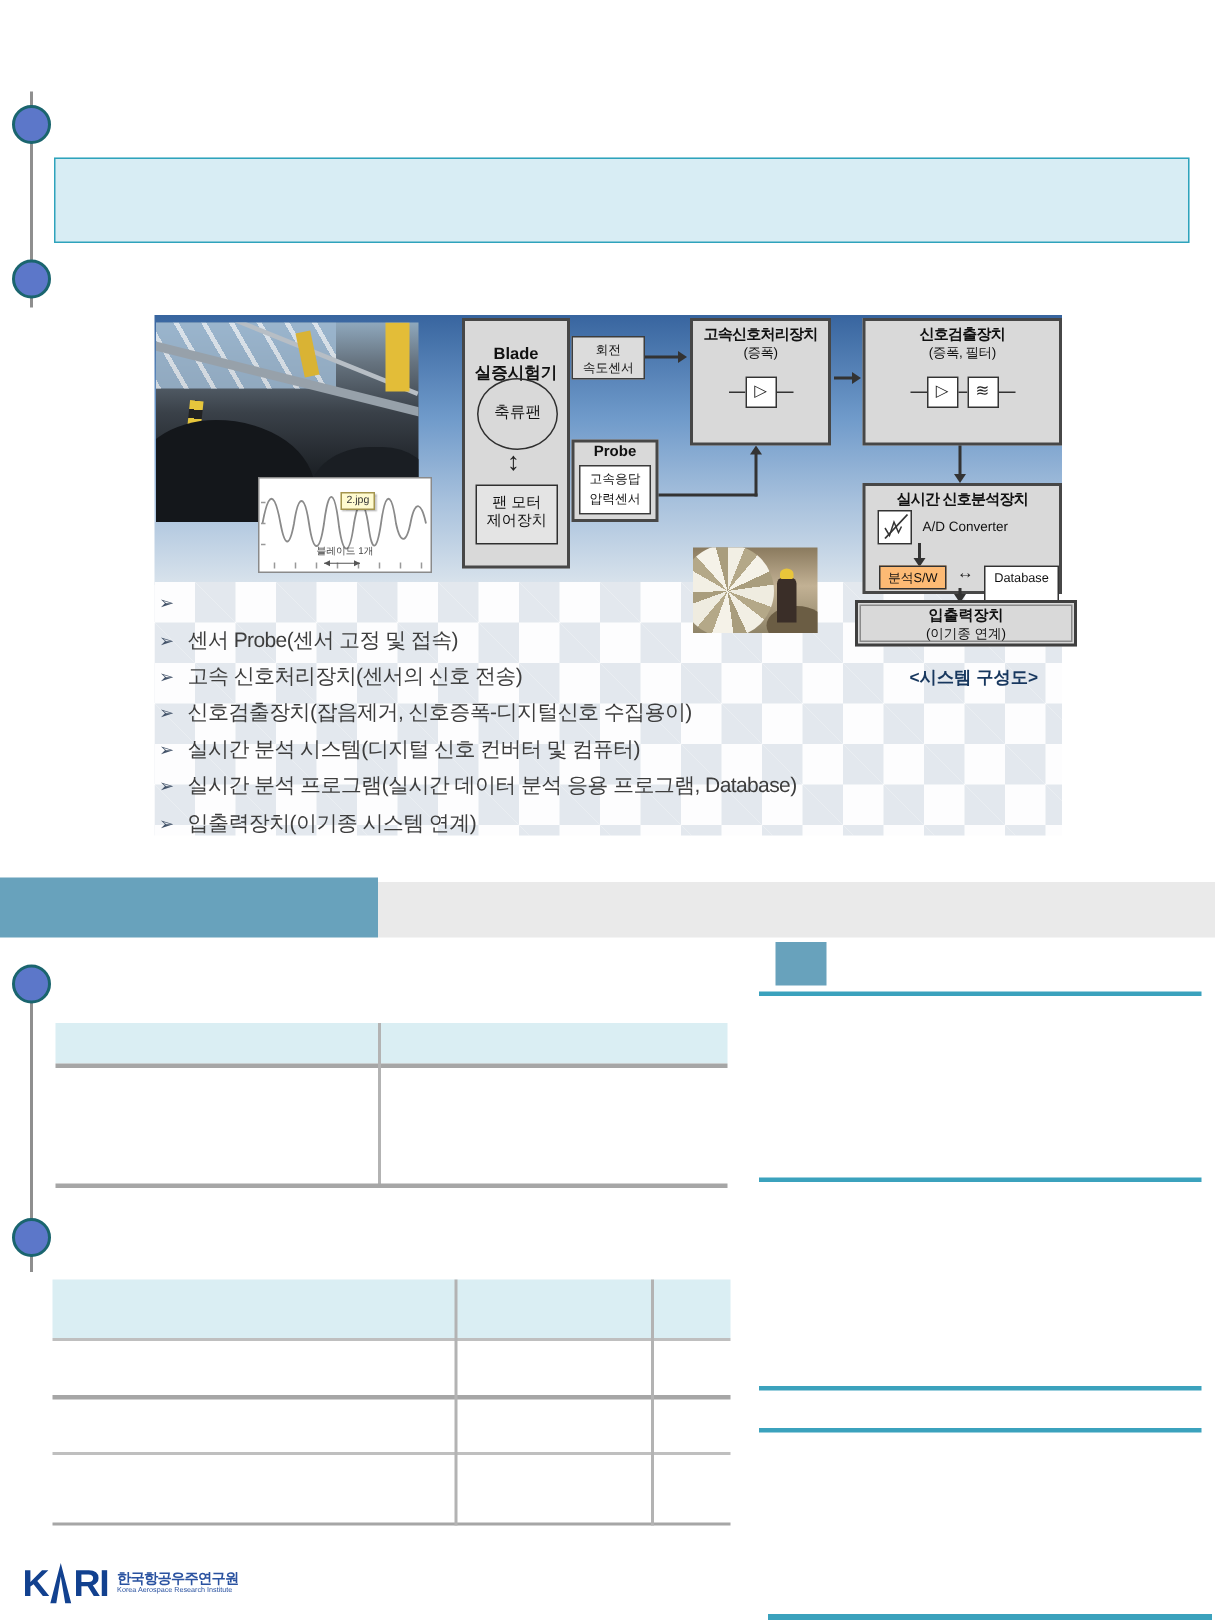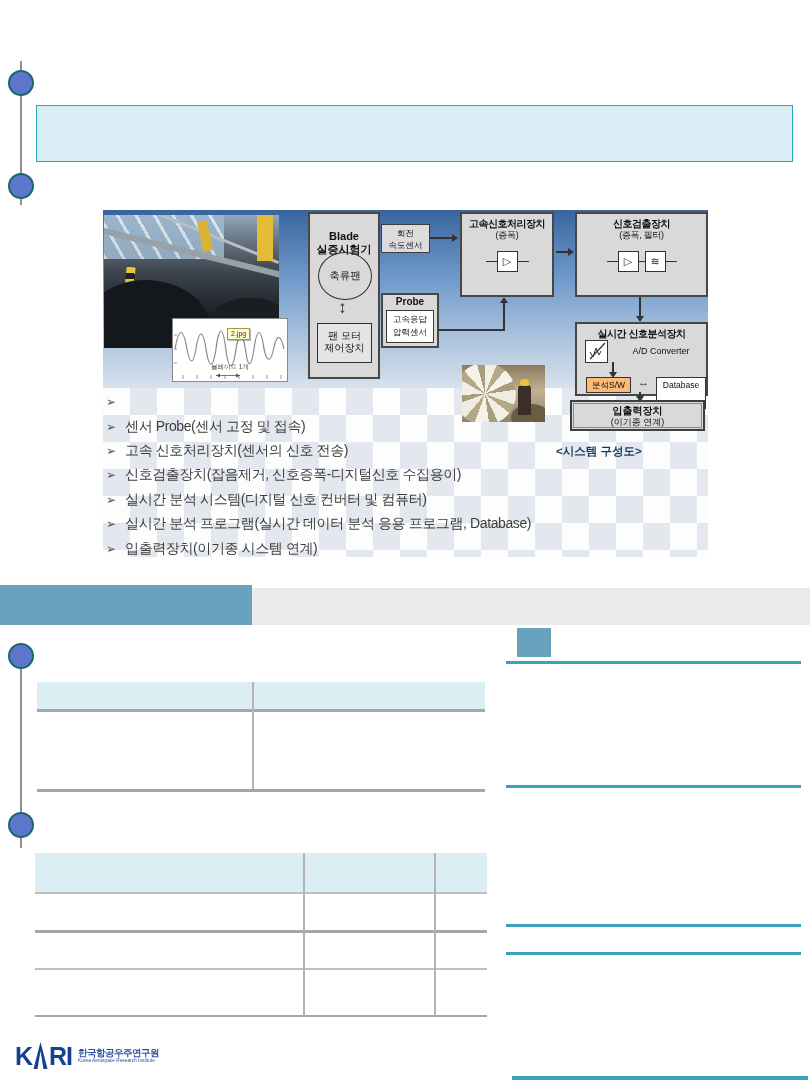--- a/index.html
+++ b/index.html
@@ -65,35 +65,35 @@
              border:1px solid #3a3a3a;box-sizing:border-box;font-size:8.5px;line-height:13px;padding-top:2px;}
   .amp-box{left:460px;top:212px;width:94px;height:85px;}
   .det-box{left:575px;top:212px;width:133px;height:85px;}
   .sym-row{display:flex;align-items:center;justify-content:center;margin-top:10px;}
   .sym-line{height:1.5px;background:#333;width:11px;}
   .sym-sq{width:21px;height:21px;background:#fff;border:1.5px solid #333;box-sizing:border-box;
           font-size:11px;line-height:18px;text-align:center;color:#222;}
 
   .ana-box{left:575px;top:322px;width:133px;height:74px;}
   .scope{position:absolute;left:8px;top:16px;width:23px;height:23px;background:#fff;border:1.5px solid #333;box-sizing:border-box;}
-  .adc{position:absolute;left:38px;top:22px;width:92px;font-size:9px;color:#101010;text-align:center;}
+  .adc{position:absolute;left:38px;top:22px;width:92px;font-size:9px;color:#101010;text-align:left;}
   .sw-box{position:absolute;left:9px;top:53px;width:45px;height:16px;background:#fdba74;border:1px solid #333;
           box-sizing:border-box;font-size:8.5px;line-height:14px;}
   .db-box{position:absolute;left:79px;top:53px;width:50px;height:32px;background:#fff;border:1px solid #333;
           box-sizing:border-box;font-size:8.5px;line-height:14px;}
   .lr-arrow{position:absolute;left:53px;top:52px;width:27px;font-size:11px;color:#222;text-align:center;}
   .ana-conn{position:absolute;left:35px;top:38px;width:1.5px;height:11px;background:#333;}
 
-  .io-box{left:570px;top:400px;width:135px;height:31px;background:#d9d9d9;border:2.5px solid #3f3f3f;box-sizing:border-box;}
+  .io-box{left:570px;top:400px;width:148px;height:31px;background:#d9d9d9;border:2.5px solid #3f3f3f;box-sizing:border-box;}
   .io-inner{position:absolute;left:1px;top:1px;right:1px;bottom:1px;border:1px solid #8a8a8a;
             text-align:center;color:#101010;}
   .io-inner .t1{font-weight:bold;font-size:10px;line-height:12px;margin-top:1px;}
   .io-inner .t2{font-size:9px;line-height:10px;}
 
-  .diag-caption{left:556px;top:444px;width:136px;text-align:left;font-weight:bold;
+  .diag-caption{left:556px;top:444px;width:136px;text-align:right;font-weight:bold;
                 font-size:11.5px;color:#17375e;}
 
   
   .photo2{left:462px;top:365px;width:83px;height:57px;overflow:hidden;
           background:linear-gradient(180deg,#8a7a5e 0%,#c2b194 45%,#8f8468 100%);}
   .photo2 .fan{position:absolute;left:-8px;top:-2px;width:62px;height:62px;border-radius:50%;
           background:conic-gradient(#f2efe4 0 22deg,#b4a888 22deg 40deg,#f5f2e8 40deg 65deg,#a99d7d 65deg 82deg,
           #efece0 82deg 110deg,#b4a888 110deg 128deg,#f2efe4 128deg 155deg,#a99d7d 155deg 172deg,
           #f5f2e8 172deg 200deg,#b4a888 200deg 220deg,#efece0 220deg 250deg,#a99d7d 250deg 268deg,
           #f2efe4 268deg 300deg,#b4a888 300deg 318deg,#f5f2e8 318deg 345deg,#a99d7d 345deg 360deg);}

